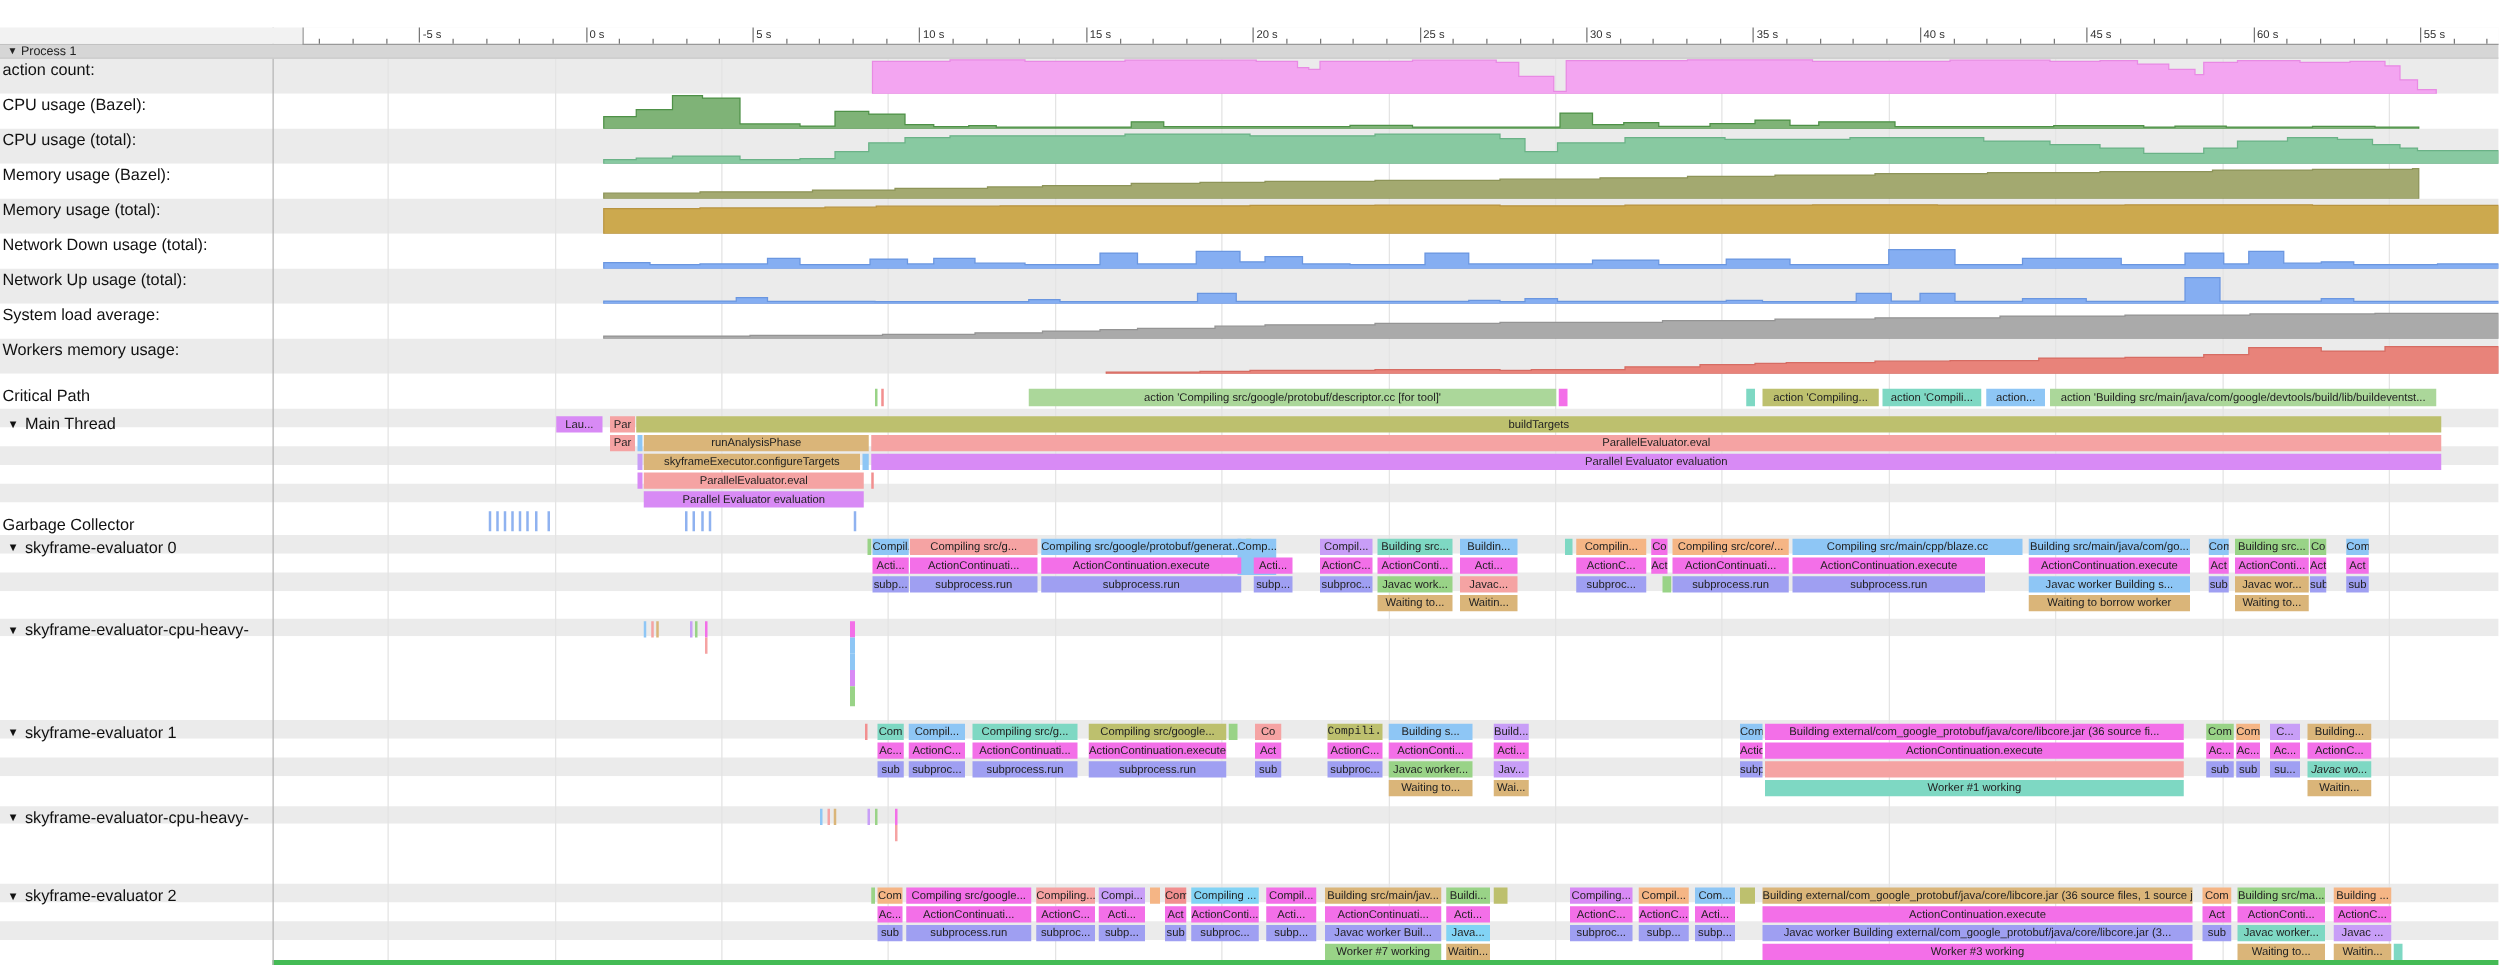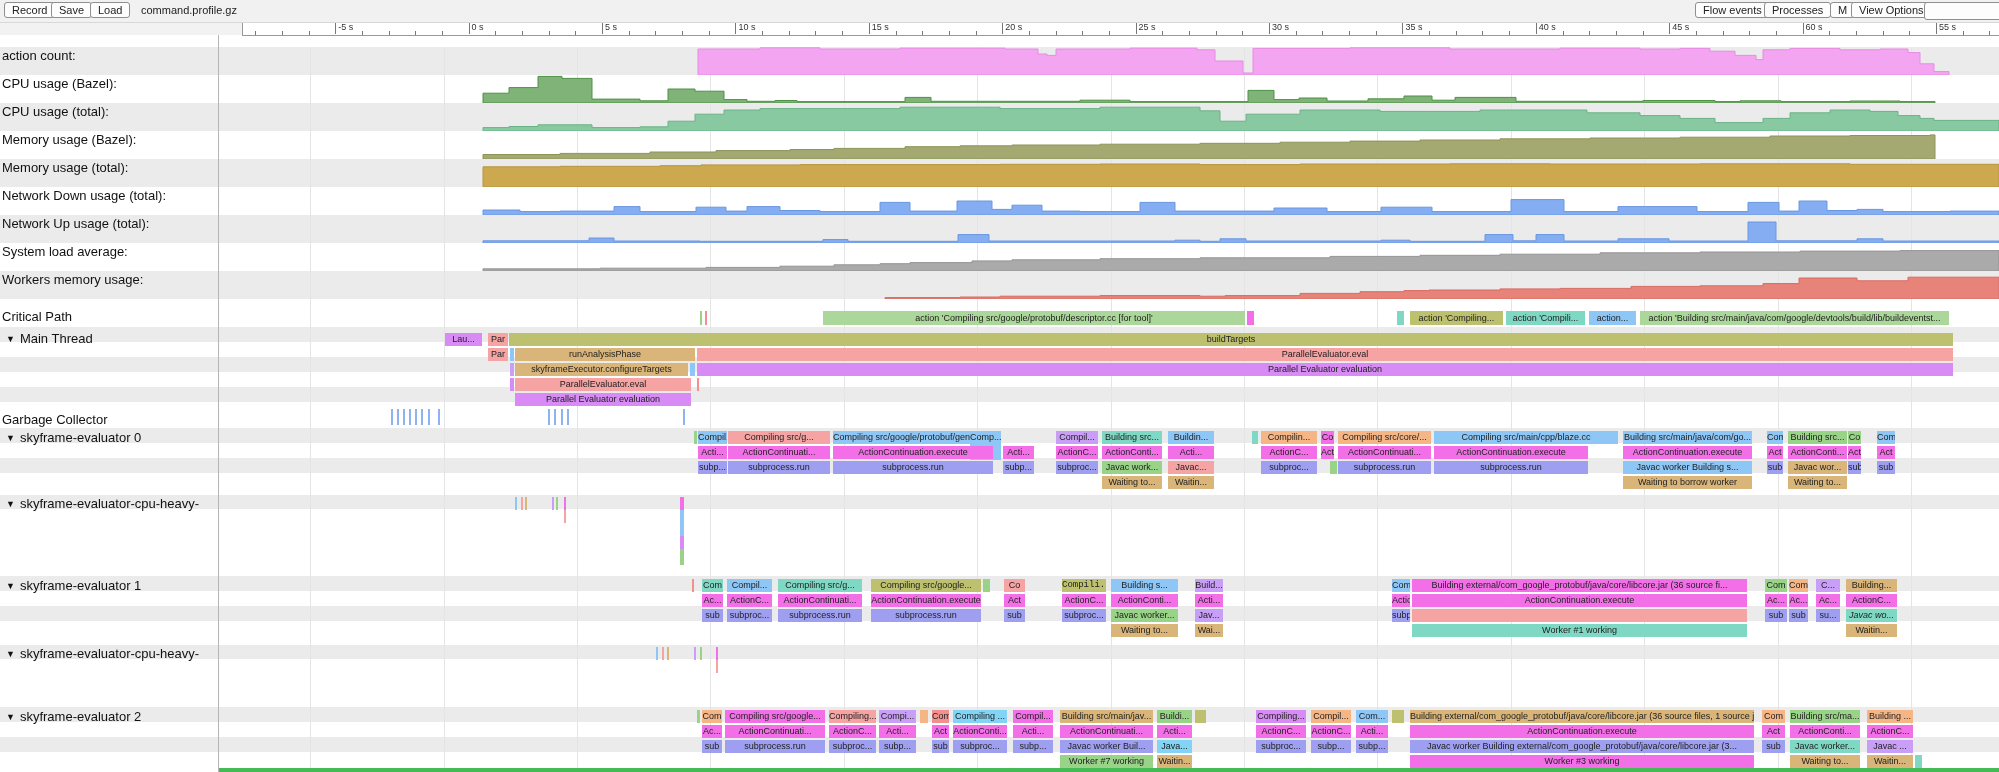--- a/index.html
+++ b/index.html
@@ -23,31 +23,20 @@
   .bar{position:absolute;z-index:4;font-size:9px;line-height:13px;color:#222;text-align:center;overflow:hidden;white-space:nowrap;box-sizing:border-box;}
   .rowlab{position:absolute;z-index:6;font-size:13px;color:#111;white-space:nowrap;}
   .rowlab .arr{font-size:9px;margin-right:5px;vertical-align:1px;}
   #colborder{position:absolute;left:218px;top:22px;width:1px;height:750px;background:#b5b5b5;z-index:7;}
   #bottomstrip{position:absolute;left:218px;top:768px;width:1781px;height:4px;z-index:5;}
 </style>
 </head>
 <body>
 
 <div id="app">
-  <div id="toolbar">
-    <button class="tbtn" style="left:4px">Record</button>
-    <button class="tbtn" style="left:51px">Save</button>
-    <button class="tbtn" style="left:90px">Load</button>
-    <span id="filename">command.profile.gz</span>
-    <button class="tbtn" style="left:1695px">Flow events</button>
-    <button class="tbtn" style="left:1764px">Processes</button>
-    <button class="tbtn" style="left:1830px">M</button>
-    <button class="tbtn" style="left:1851px">View Options</button>
-    <span class="tbtn" style="left:1924px;width:68px"></span>
-  </div>
 
   <div id="subbar"></div>
   <div id="ruler">
       <div class="rtickm" style="left: 12.2px;"></div>
       <div class="rtickm" style="left: 38.8px;"></div>
       <div class="rtickm" style="left: 65.5px;"></div>
       <div class="rtickM" style="left: 92.2px;"></div>
       <div class="rtickm" style="left: 118.9px;"></div>
       <div class="rtickm" style="left: 145.6px;"></div>
       <div class="rtickm" style="left: 172.2px;"></div>
@@ -119,20 +108,24 @@
       <div class="rlab" style="left: 762.2px;">20 s</div>
       <div class="rlab" style="left: 895.6px;">25 s</div>
       <div class="rlab" style="left: 1029px;">30 s</div>
       <div class="rlab" style="left: 1162.4px;">35 s</div>
       <div class="rlab" style="left: 1295.8px;">40 s</div>
       <div class="rlab" style="left: 1429.2px;">45 s</div>
       <div class="rlab" style="left: 1562.6px;">60 s</div>
       <div class="rlab" style="left: 1696px;">55 s</div>
     </div>
 
+  <div id="procbar">
+    <span class="arrow">▼</span>
+    <span>Process 1</span>
+  </div>
 
   <div id="stripes">
       <div class="stripe" style="top: 47px; height: 28px; background: rgb(235, 235, 235);"></div>
       <div class="stripe" style="top: 75px; height: 28px; background: rgb(255, 255, 255);"></div>
       <div class="stripe" style="top: 103px; height: 28px; background: rgb(235, 235, 235);"></div>
       <div class="stripe" style="top: 131px; height: 28px; background: rgb(255, 255, 255);"></div>
       <div class="stripe" style="top: 159px; height: 28px; background: rgb(235, 235, 235);"></div>
       <div class="stripe" style="top: 187px; height: 28px; background: rgb(255, 255, 255);"></div>
       <div class="stripe" style="top: 215px; height: 28px; background: rgb(235, 235, 235);"></div>
       <div class="stripe" style="top: 243px; height: 28px; background: rgb(255, 255, 255);"></div>
@@ -241,21 +234,21 @@
       <div class="bar" style="left: 548px; top: 409px; width: 2px; height: 16px; line-height: 16px; background: rgb(143, 178, 240);"></div>
       <div class="bar" style="left: 554px; top: 409px; width: 2px; height: 16px; line-height: 16px; background: rgb(143, 178, 240);"></div>
       <div class="bar" style="left: 561px; top: 409px; width: 2px; height: 16px; line-height: 16px; background: rgb(143, 178, 240);"></div>
       <div class="bar" style="left: 567px; top: 409px; width: 2px; height: 16px; line-height: 16px; background: rgb(143, 178, 240);"></div>
       <div class="bar" style="left: 683px; top: 409px; width: 2px; height: 16px; line-height: 16px; background: rgb(143, 178, 240);"></div>
       <div class="bar" style="left: 694px; top: 431px; width: 3px; height: 13px; line-height: 13px; background: rgb(153, 211, 135);"></div>
       <div class="bar" style="left: 698px; top: 431px; width: 29px; height: 13px; line-height: 13px; background: rgb(142, 198, 245);">Compil...</div>
       <div class="bar" style="left: 728px; top: 431px; width: 102px; height: 13px; line-height: 13px; background: rgb(245, 163, 163);">Compiling src/g...</div>
       <div class="bar" style="left: 833px; top: 431px; width: 160px; height: 13px; line-height: 13px; background: rgb(142, 198, 245);">Compiling src/google/protobuf/generat...</div>
       <div class="bar" style="left: 997px; top: 431px; width: 4px; height: 13px; line-height: 13px; background: rgb(153, 211, 135);"></div>
-      <div class="bar" style="left: 970px; top: 431px; width: 31px; height: 29px; line-height: 13px; background: rgb(142, 198, 245);">Comp...</div>
+      <div class="bar" style="left: 990px; top: 431px; width: 31px; height: 29px; line-height: 13px; background: rgb(142, 198, 245);">Comp...</div>
       <div class="bar" style="left: 1056px; top: 431px; width: 42px; height: 13px; line-height: 13px; background: rgb(200, 158, 247);">Compil...</div>
       <div class="bar" style="left: 1102px; top: 431px; width: 60px; height: 13px; line-height: 13px; background: rgb(126, 216, 195);">Building src...</div>
       <div class="bar" style="left: 1168px; top: 431px; width: 46px; height: 13px; line-height: 13px; background: rgb(142, 198, 245);">Buildin...</div>
       <div class="bar" style="left: 1252px; top: 431px; width: 6px; height: 13px; line-height: 13px; background: rgb(126, 216, 195);"></div>
       <div class="bar" style="left: 1261px; top: 431px; width: 56px; height: 13px; line-height: 13px; background: rgb(245, 181, 133);">Compilin...</div>
       <div class="bar" style="left: 1321px; top: 431px; width: 13px; height: 13px; line-height: 13px; background: rgb(243, 111, 232);">Co</div>
       <div class="bar" style="left: 1338px; top: 431px; width: 93px; height: 13px; line-height: 13px; background: rgb(245, 181, 133);">Compiling src/core/...</div>
       <div class="bar" style="left: 1434px; top: 431px; width: 184px; height: 13px; line-height: 13px; background: rgb(142, 198, 245);">Compiling src/main/cpp/blaze.cc</div>
       <div class="bar" style="left: 1623px; top: 431px; width: 129px; height: 13px; line-height: 13px; background: rgb(142, 198, 245);">Building src/main/java/com/go...</div>
       <div class="bar" style="left: 1767px; top: 431px; width: 16px; height: 13px; line-height: 13px; background: rgb(142, 198, 245);">Com</div>

